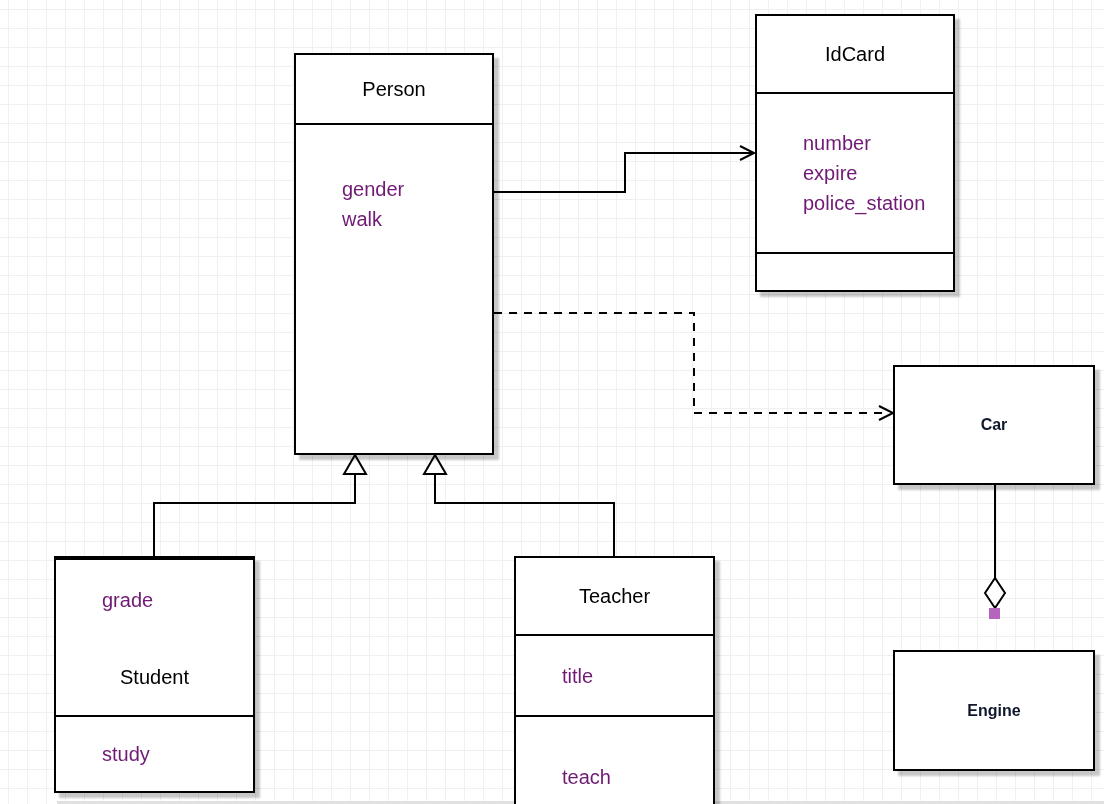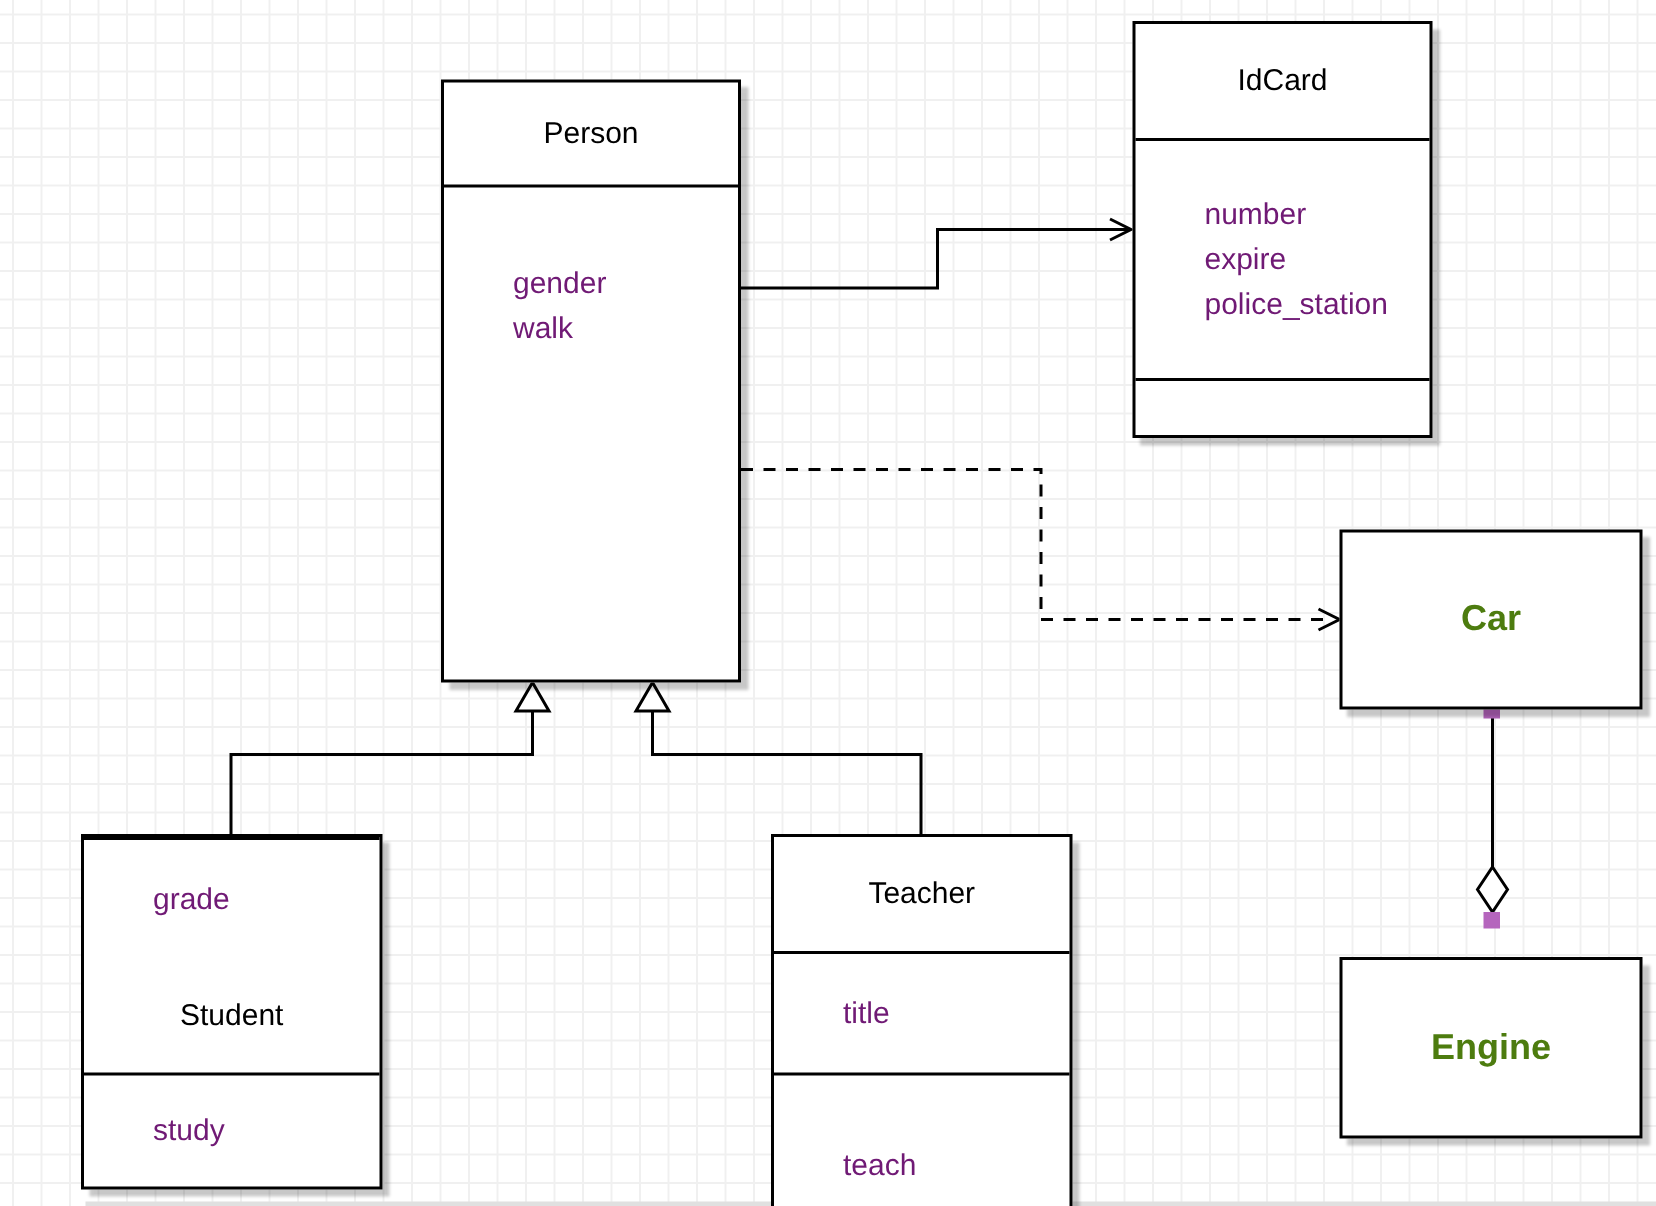--- a/index.html
+++ b/index.html
@@ -35,21 +35,21 @@
     display:flex;flex-direction:column;justify-content:center;
     flex:none;
   }
   .cmp.section.grow{flex:1 1 auto;}
   .member{
     font-size:20px;line-height:30px;color:#701a75;
     padding-left:5px;white-space:nowrap;margin-left:41px;
   }
   .simple{
     align-items:center;justify-content:center;display:flex;
-    font-weight:bold;font-size:24px;color:#4d7c0f;
+    font-weight:bold;font-size:16px;color:#0f172a;margin-top:12px;
   }
   #edges{position:absolute;left:0;top:0;width:1104px;height:804px;}
   #page-edge-strip{
     position:absolute;left:57px;right:0;bottom:0;height:3px;
     background:#e0e0e0;
   }
 </style>
 </head>
 <body>
 

